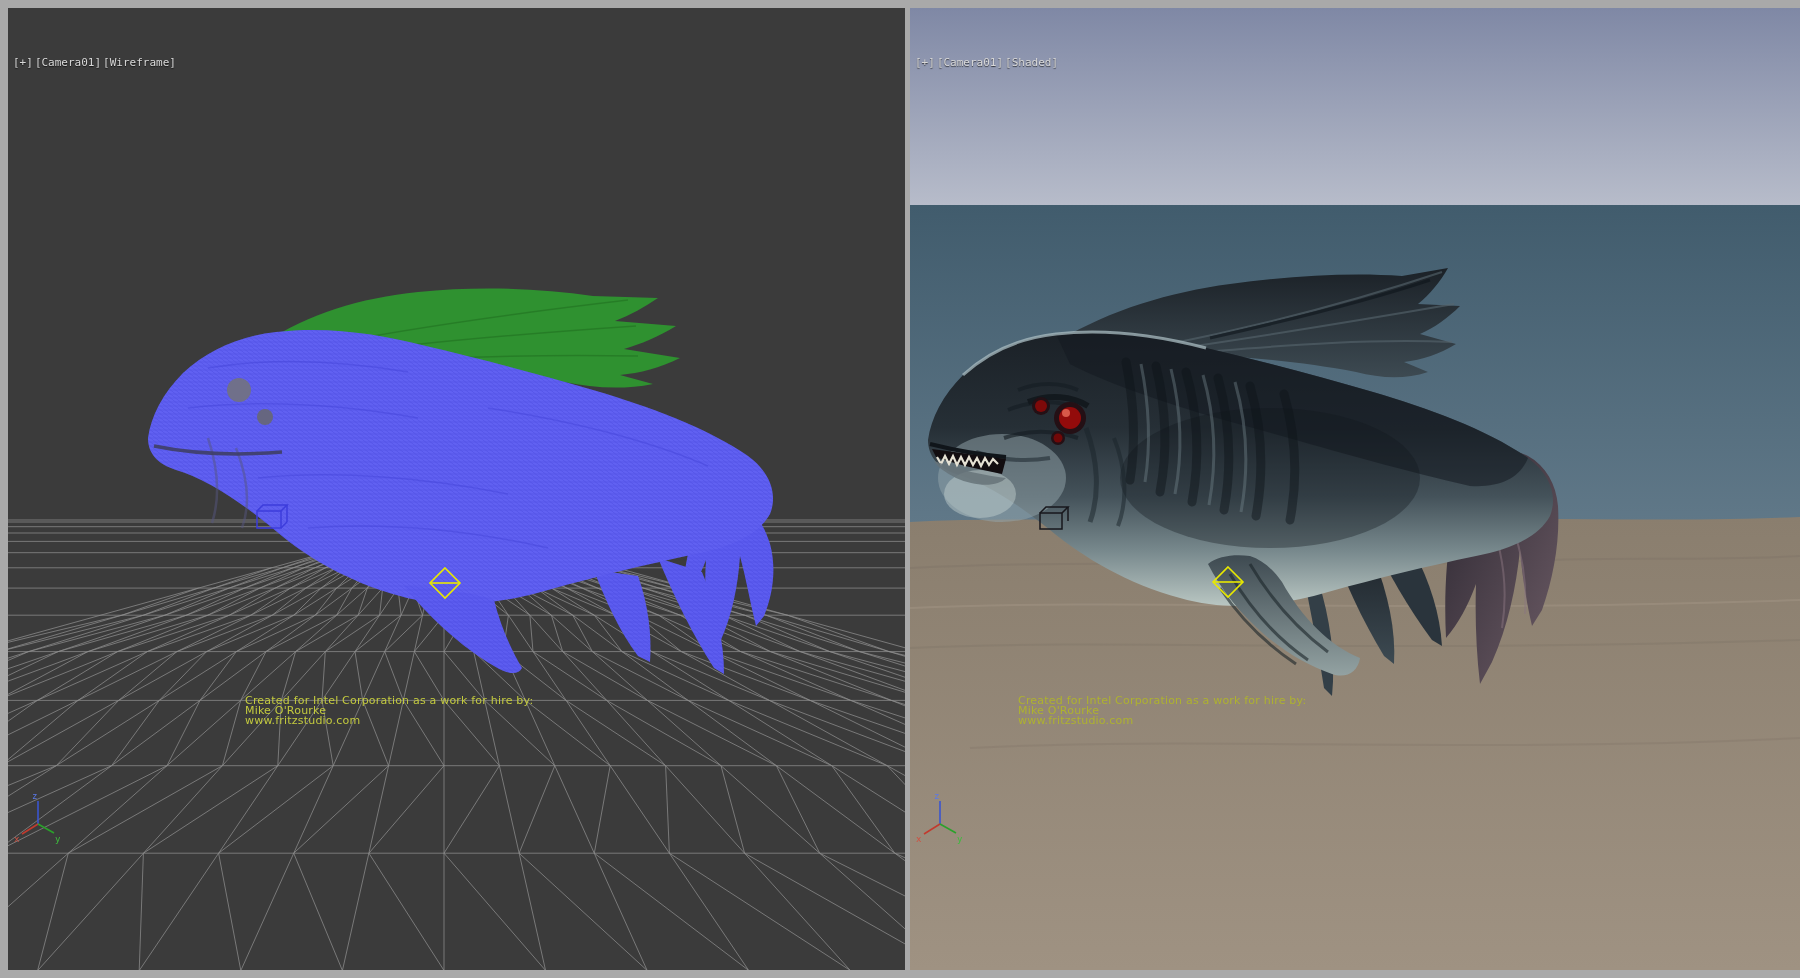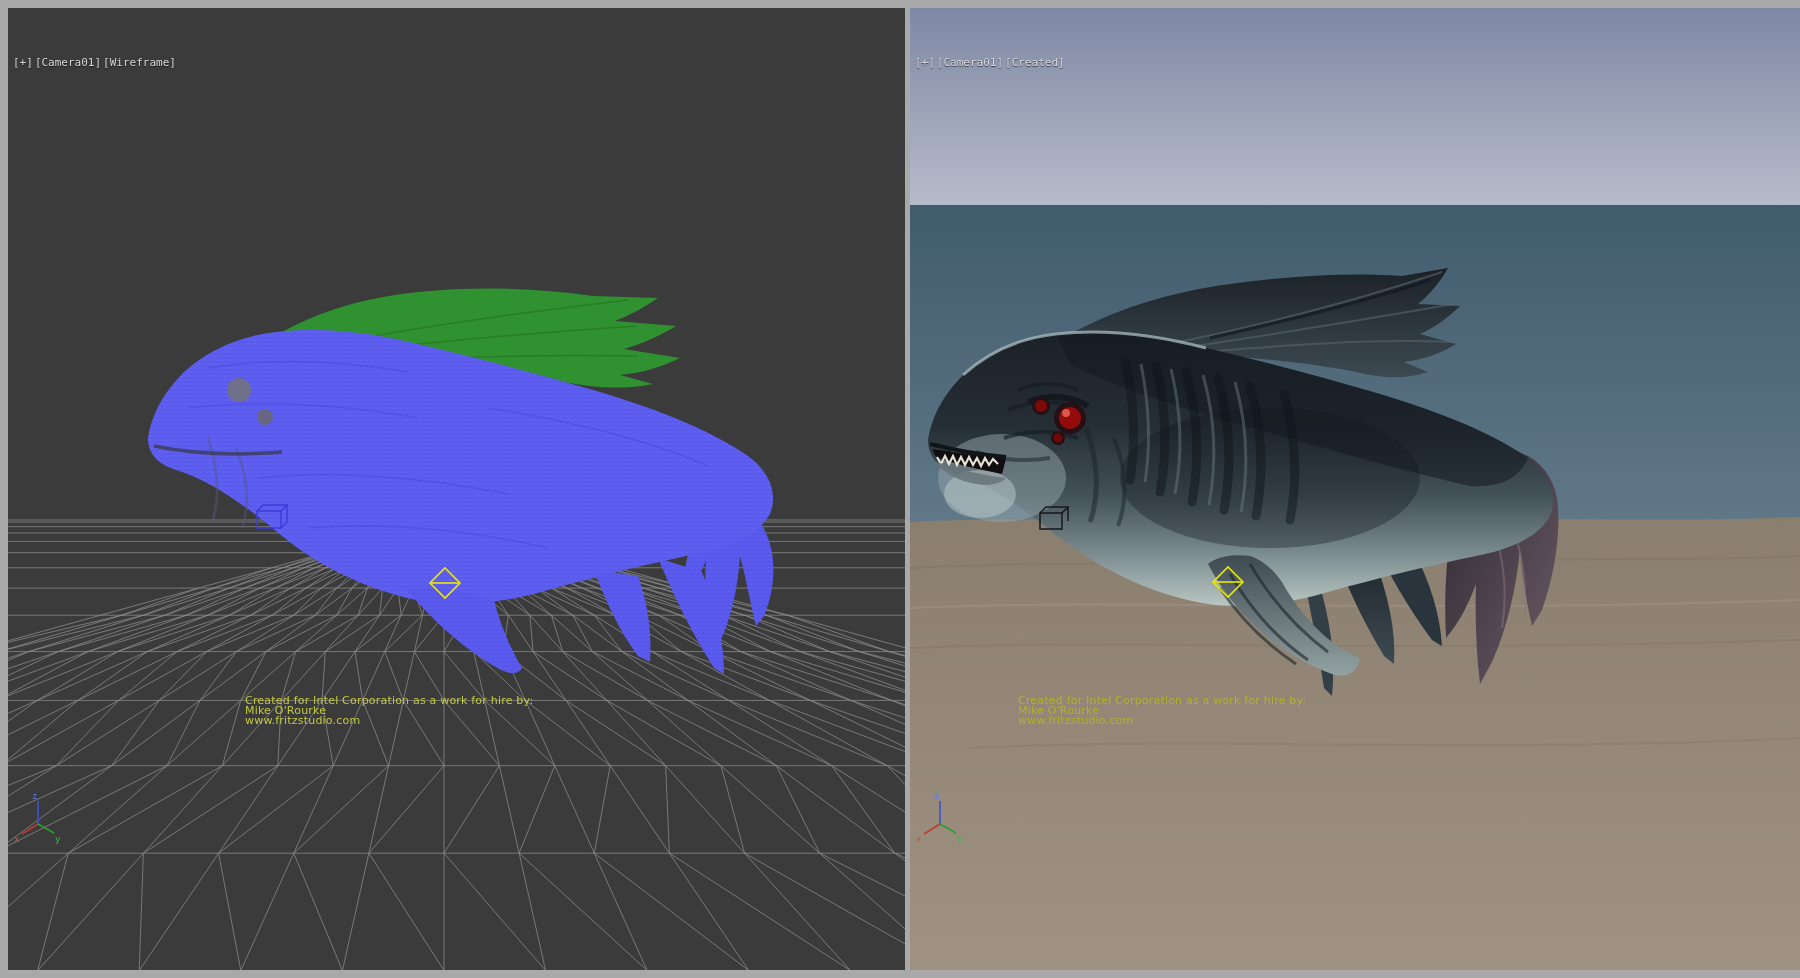--- a/index.html
+++ b/index.html
@@ -277,21 +277,21 @@
         <line x1="30" y1="816" x2="30" y2="793" stroke="#3a55d0" stroke-width="1.6"></line>
         <line x1="30" y1="816" x2="14" y2="826" stroke="#c23a2e" stroke-width="1.6"></line>
         <line x1="30" y1="816" x2="46" y2="825" stroke="#2ba12b" stroke-width="1.6"></line>
         <text x="24" y="791" fill="#5a78e8">z</text>
         <text x="6" y="834" fill="#d05040">x</text>
         <text x="47" y="834" fill="#3dbb3d">y</text>
       </g>
     </svg>
 
     <div class="vp-menu">
-      <span>[+]</span><span>[Camera01]</span><span>[Created]</span>
+      <span>[+]</span><span>[Camera01]</span><span>[Shaded]</span>
     </div>
 
     <div class="watermark">
       <div>Created for Intel Corporation as a work for hire by:</div>
       <div>Mike O'Rourke</div>
       <div>www.fritzstudio.com</div>
     </div>
   </div>
 </div>
 

